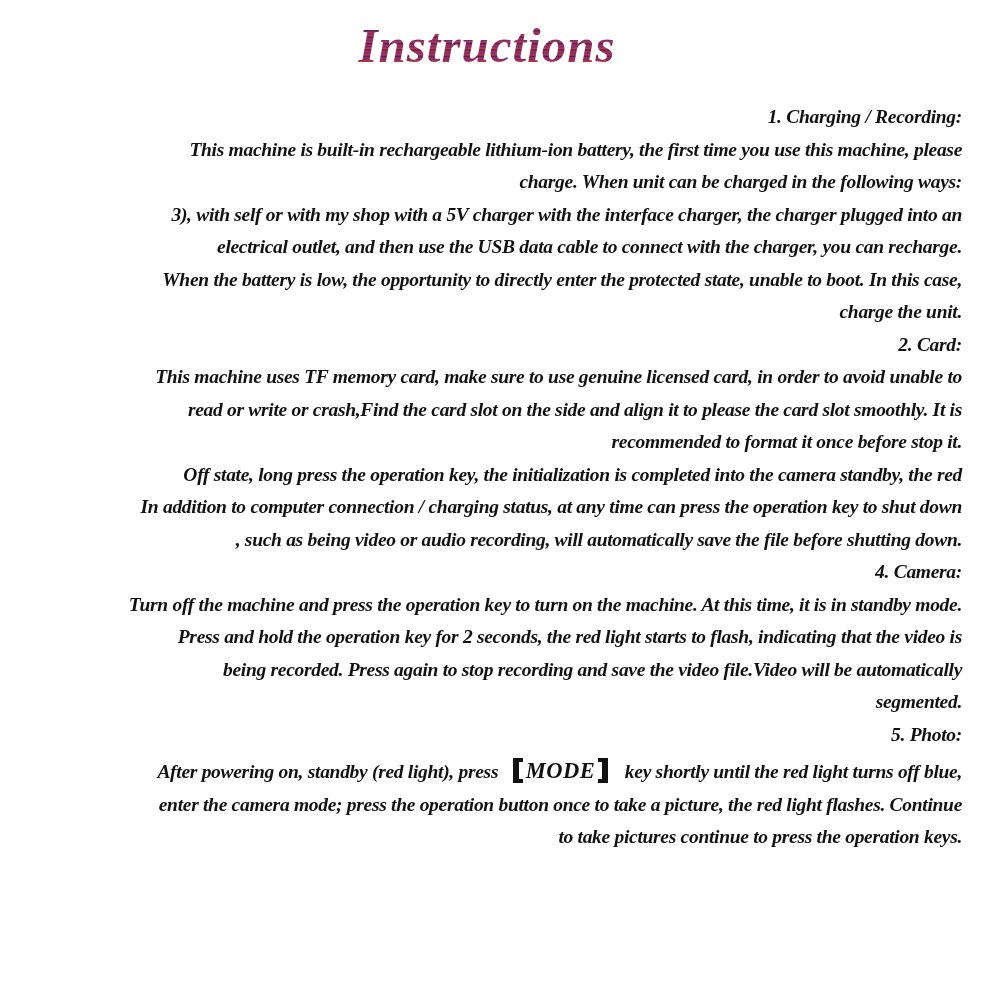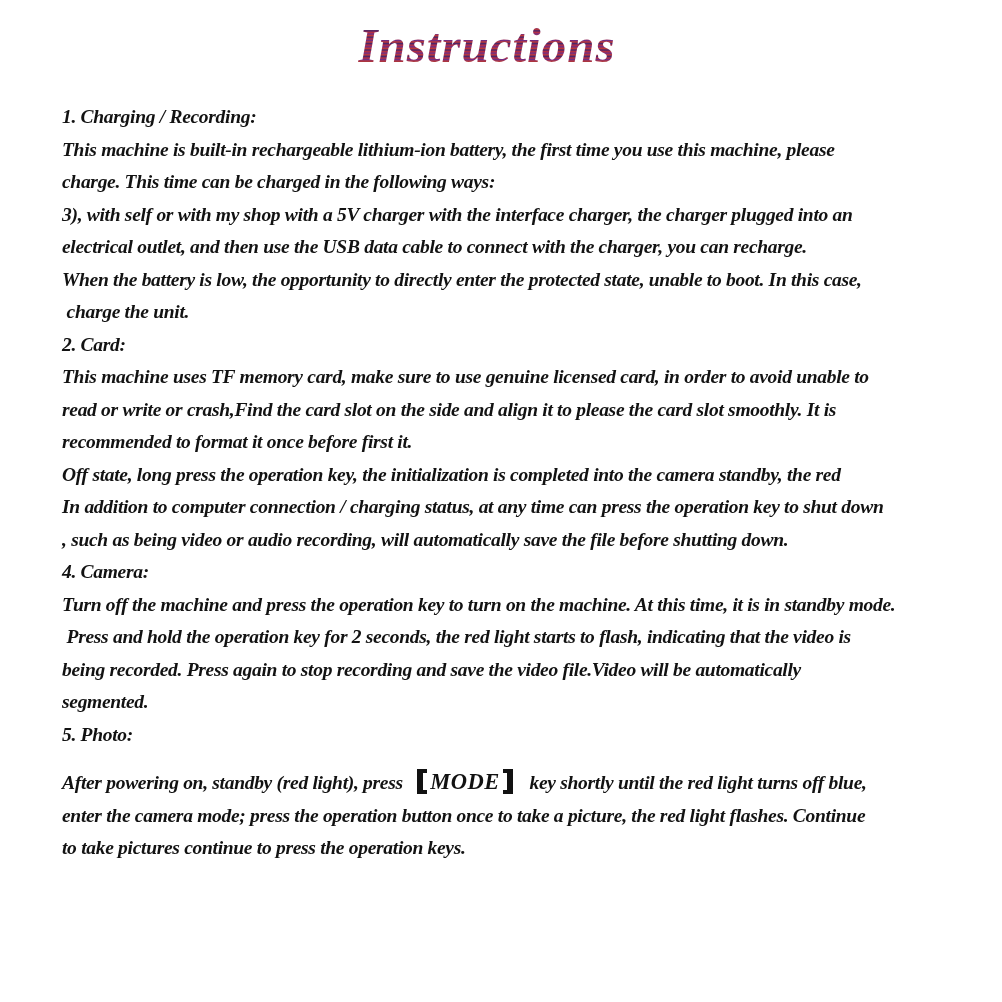--- a/index.html
+++ b/index.html
@@ -41,22 +41,23 @@
     }
   }
   .content {
     margin: 27px 40px 0 62px;
   }
   .line {
     white-space: pre;
     font-size: 19.5px;
     line-height: 32.5px;
     letter-spacing: -0.3px;
+    text-align: right;
   }
-  .line.mode-line { margin-top: 15px; }
+  .line.mode-line { margin-top: 4px; }
   .lbracket, .rbracket {
     display: inline-block;
     box-sizing: border-box;
     width: 10px;
     height: 25px;
     vertical-align: -5px;
   }
   .lbracket {
     border-left: 6px solid #121212;
     border-top: 4px solid #121212;
@@ -75,29 +76,29 @@
   }
 </style>
 </head>
 <body>
 
 <div class="sheet">
   <h1 class="title">Instructions</h1>
   <div class="content">
       <div class="line">1. Charging / Recording:</div>
       <div class="line">This machine is built-in rechargeable lithium-ion battery, the first time you use this machine, please</div>
-      <div class="line">charge. This time can be charged in the following ways:</div>
+      <div class="line">charge. When unit can be charged in the following ways:</div>
       <div class="line">3), with self or with my shop with a 5V charger with the interface charger, the charger plugged into an</div>
       <div class="line">electrical outlet, and then use the USB data cable to connect with the charger, you can recharge.</div>
       <div class="line">When the battery is low, the opportunity to directly enter the protected state, unable to boot. In this case,</div>
       <div class="line"> charge the unit.</div>
       <div class="line">2. Card:</div>
       <div class="line">This machine uses TF memory card, make sure to use genuine licensed card, in order to avoid unable to</div>
       <div class="line">read or write or crash,Find the card slot on the side and align it to please the card slot smoothly. It is</div>
-      <div class="line">recommended to format it once before first it.</div>
+      <div class="line">recommended to format it once before stop it.</div>
       <div class="line">Off state, long press the operation key, the initialization is completed into the camera standby, the red</div>
       <div class="line">In addition to computer connection / charging status, at any time can press the operation key to shut down</div>
       <div class="line">, such as being video or audio recording, will automatically save the file before shutting down.</div>
       <div class="line">4. Camera:</div>
       <div class="line">Turn off the machine and press the operation key to turn on the machine. At this time, it is in standby mode.</div>
       <div class="line"> Press and hold the operation key for 2 seconds, the red light starts to flash, indicating that the video is</div>
       <div class="line">being recorded. Press again to stop recording and save the video file.Video will be automatically</div>
       <div class="line">segmented.</div>
       <div class="line">5. Photo:</div>
       <div class="line mode-line">After powering on, standby (red light), press <span class="lbracket"></span><span class="mode-text">MODE</span><span class="rbracket"></span> key shortly until the red light turns off blue,</div>

